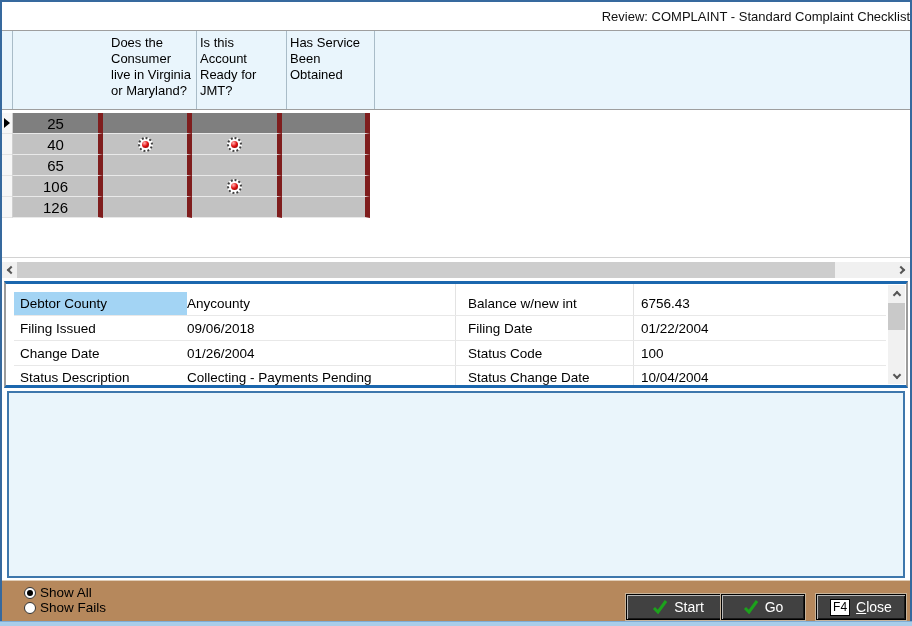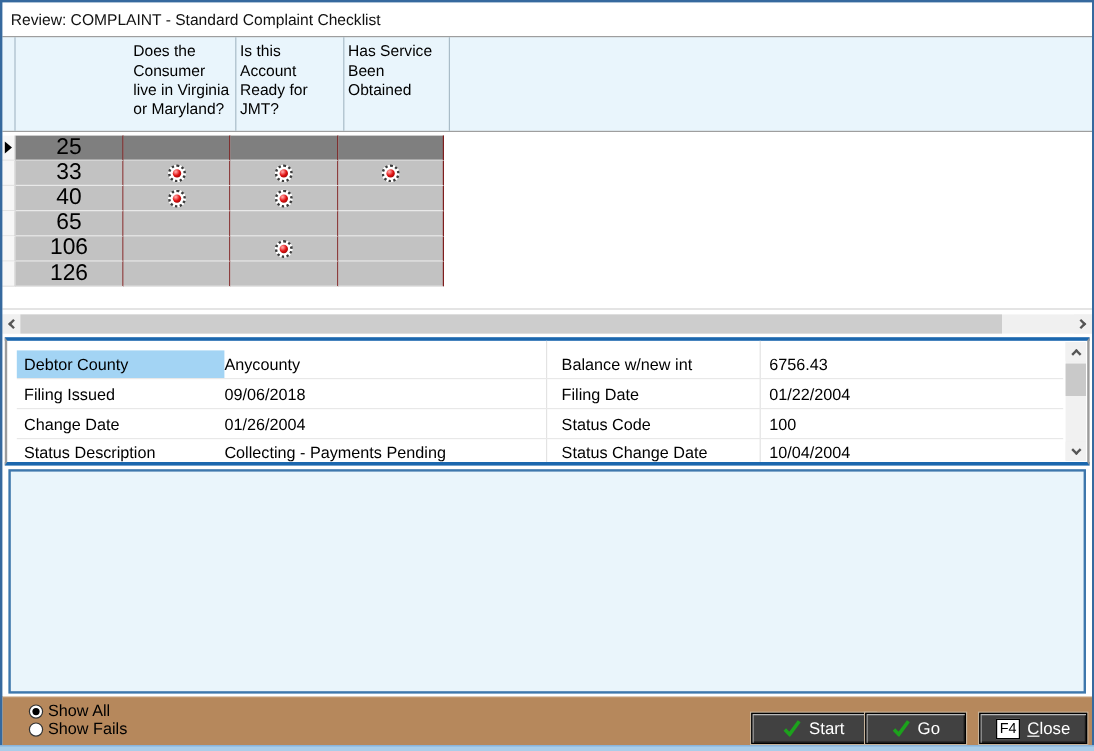--- a/index.html
+++ b/index.html
@@ -6,39 +6,39 @@
   *{box-sizing:border-box;font-family:"Liberation Sans",sans-serif;}
   #win{position:relative;width:912px;height:626px;background:#ffffff;overflow:hidden;}
 
   
   .wb{position:absolute;background:#36699e;}
   #wb-top{left:0;top:0;width:912px;height:2px;}
   #wb-left{left:0;top:0;width:2px;height:621px;}
   #wb-right{left:910px;top:0;width:2px;height:621px;}
   #wb-bottom{position:absolute;left:0;top:621px;width:912px;height:5px;background:#a9cde9;border-top:1px solid #7fadd6;}
 
-  #titlebar{position:absolute;left:2px;top:2px;width:908px;height:28px;background:#ffffff;display:flex;align-items:center;}
+  #titlebar{position:absolute;left:2px;top:2px;width:908px;height:28px;background:#ffffff;display:flex;align-items:center;justify-content:flex-end;}
   #titlebar .t{padding-left:7px;font-size:13px;color:#111;}
 
   
   #ghead{position:absolute;left:2px;top:30px;width:908px;height:80px;background:#e9f5fc;border-top:1px solid #9e9e9e;border-bottom:1px solid #9e9e9e;}
   .hcell{position:absolute;top:0;height:78px;border-right:1px solid #a9bcc8;font-size:13px;line-height:16px;color:#000;padding:4px 3px 0 3px;}
   #h-sel{left:0;width:11px;}
   #h-acc{left:11px;width:95px;display:flex;align-items:center;padding-left:11px;}
   #h-c2{left:106px;width:89px;}
   #h-c3{left:195px;width:90px;}
   #h-c4{left:285px;width:88px;}
   #h-fill{left:373px;width:535px;border-right:none;}
 
   
   #grows{position:absolute;left:2px;top:113px;width:370px;}
   .grow{position:relative;width:370px;height:21px;}
   .gsel{position:absolute;left:0;top:0;width:11px;height:21px;background:#f7f7f7;border-right:1px solid #cfcfcf;border-bottom:1px solid #e3e3e3;display:flex;align-items:center;justify-content:center;}
   .marker{width:0;height:0;border-left:6px solid #000;border-top:5px solid transparent;border-bottom:5px solid transparent;}
-  .gcell{position:absolute;top:0;height:21px;background:#c2c2c2;border-right:1px solid #7f1d1d;border-bottom:1px solid #e9e9e9;display:flex;align-items:center;justify-content:center;font-size:19px;color:#000;}
+  .gcell{position:absolute;top:0;height:21px;background:#c2c2c2;border-right:5px solid #7f1d1d;border-bottom:1px solid #e9e9e9;display:flex;align-items:center;justify-content:center;font-size:15px;color:#000;}
   .grow.selected .gcell{background:#7f7f7f;}
   .ca{left:11px;width:90px;}
   .c2{left:101px;width:89px;}
   .c3{left:190px;width:90px;}
   .c4{left:280px;width:88px;}
 
   
   .target{width:15px;height:15px;border-radius:50%;border:2px dotted #3c3c3c;background:#ffffff;display:flex;align-items:center;justify-content:center;}
   .target::after{content:"";width:7px;height:7px;border-radius:50%;background:radial-gradient(circle at 35% 30%, #ff9a9a 8%, #e01212 48%, #7e0000 96%);}
 
@@ -120,35 +120,20 @@
           <span class="target" style="visibility: hidden;"></span>
         </div>
       <div class="gcell c4">
           <span class="target" style="visibility: hidden;"></span>
         </div>
     </div>
     <div class="grow">
       <div class="gsel">
           <div class="marker" style="visibility: hidden;"></div>
         </div>
-      <div class="gcell ca">33</div>
-      <div class="gcell c2">
-          <span class="target" style="visibility: visible;"></span>
-        </div>
-      <div class="gcell c3">
-          <span class="target" style="visibility: visible;"></span>
-        </div>
-      <div class="gcell c4">
-          <span class="target" style="visibility: visible;"></span>
-        </div>
-    </div>
-    <div class="grow">
-      <div class="gsel">
-          <div class="marker" style="visibility: hidden;"></div>
-        </div>
       <div class="gcell ca">40</div>
       <div class="gcell c2">
           <span class="target" style="visibility: visible;"></span>
         </div>
       <div class="gcell c3">
           <span class="target" style="visibility: visible;"></span>
         </div>
       <div class="gcell c4">
           <span class="target" style="visibility: hidden;"></span>
         </div>

